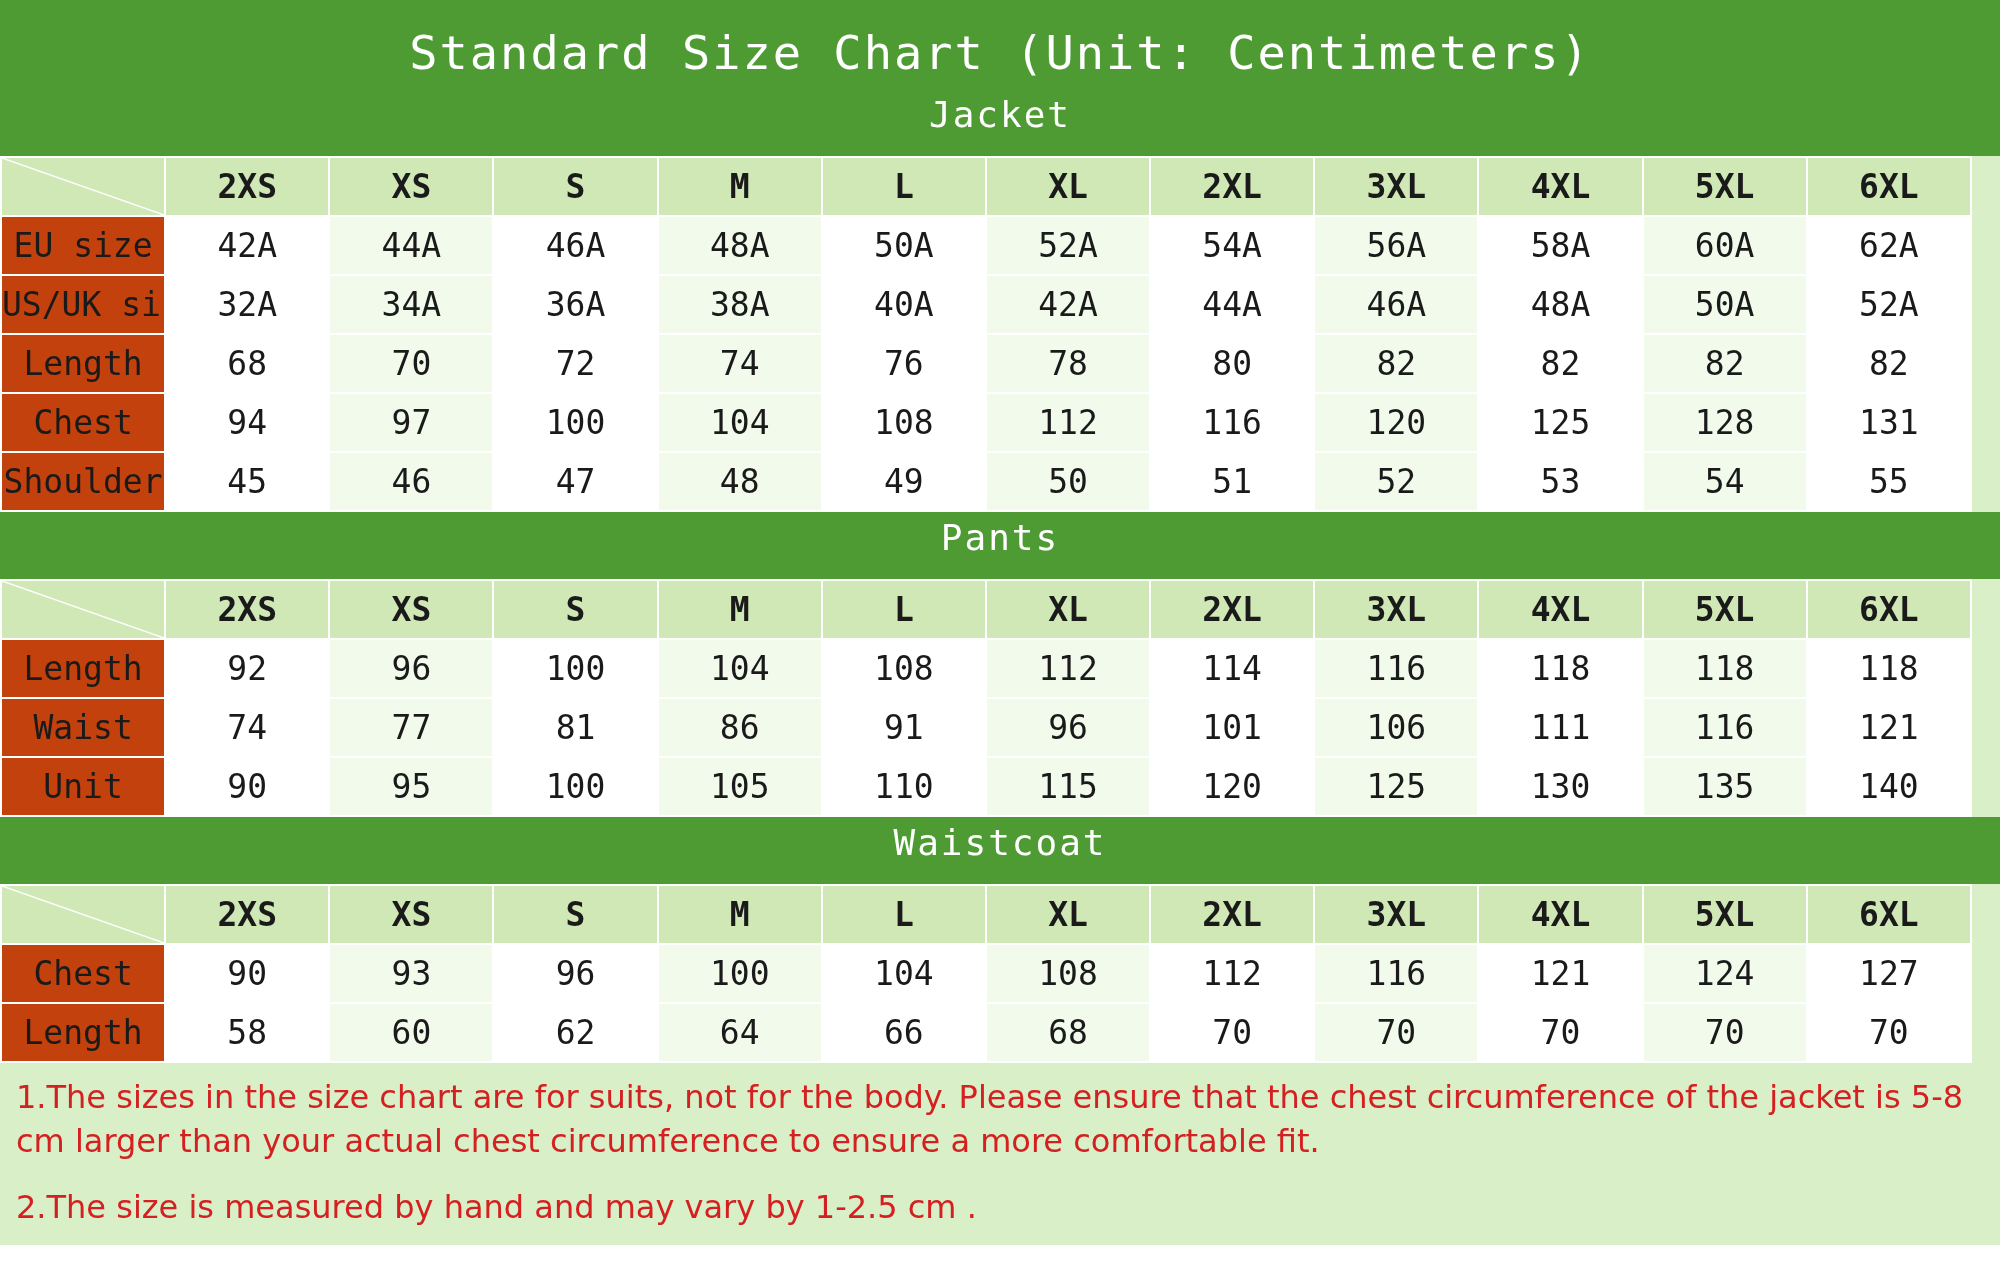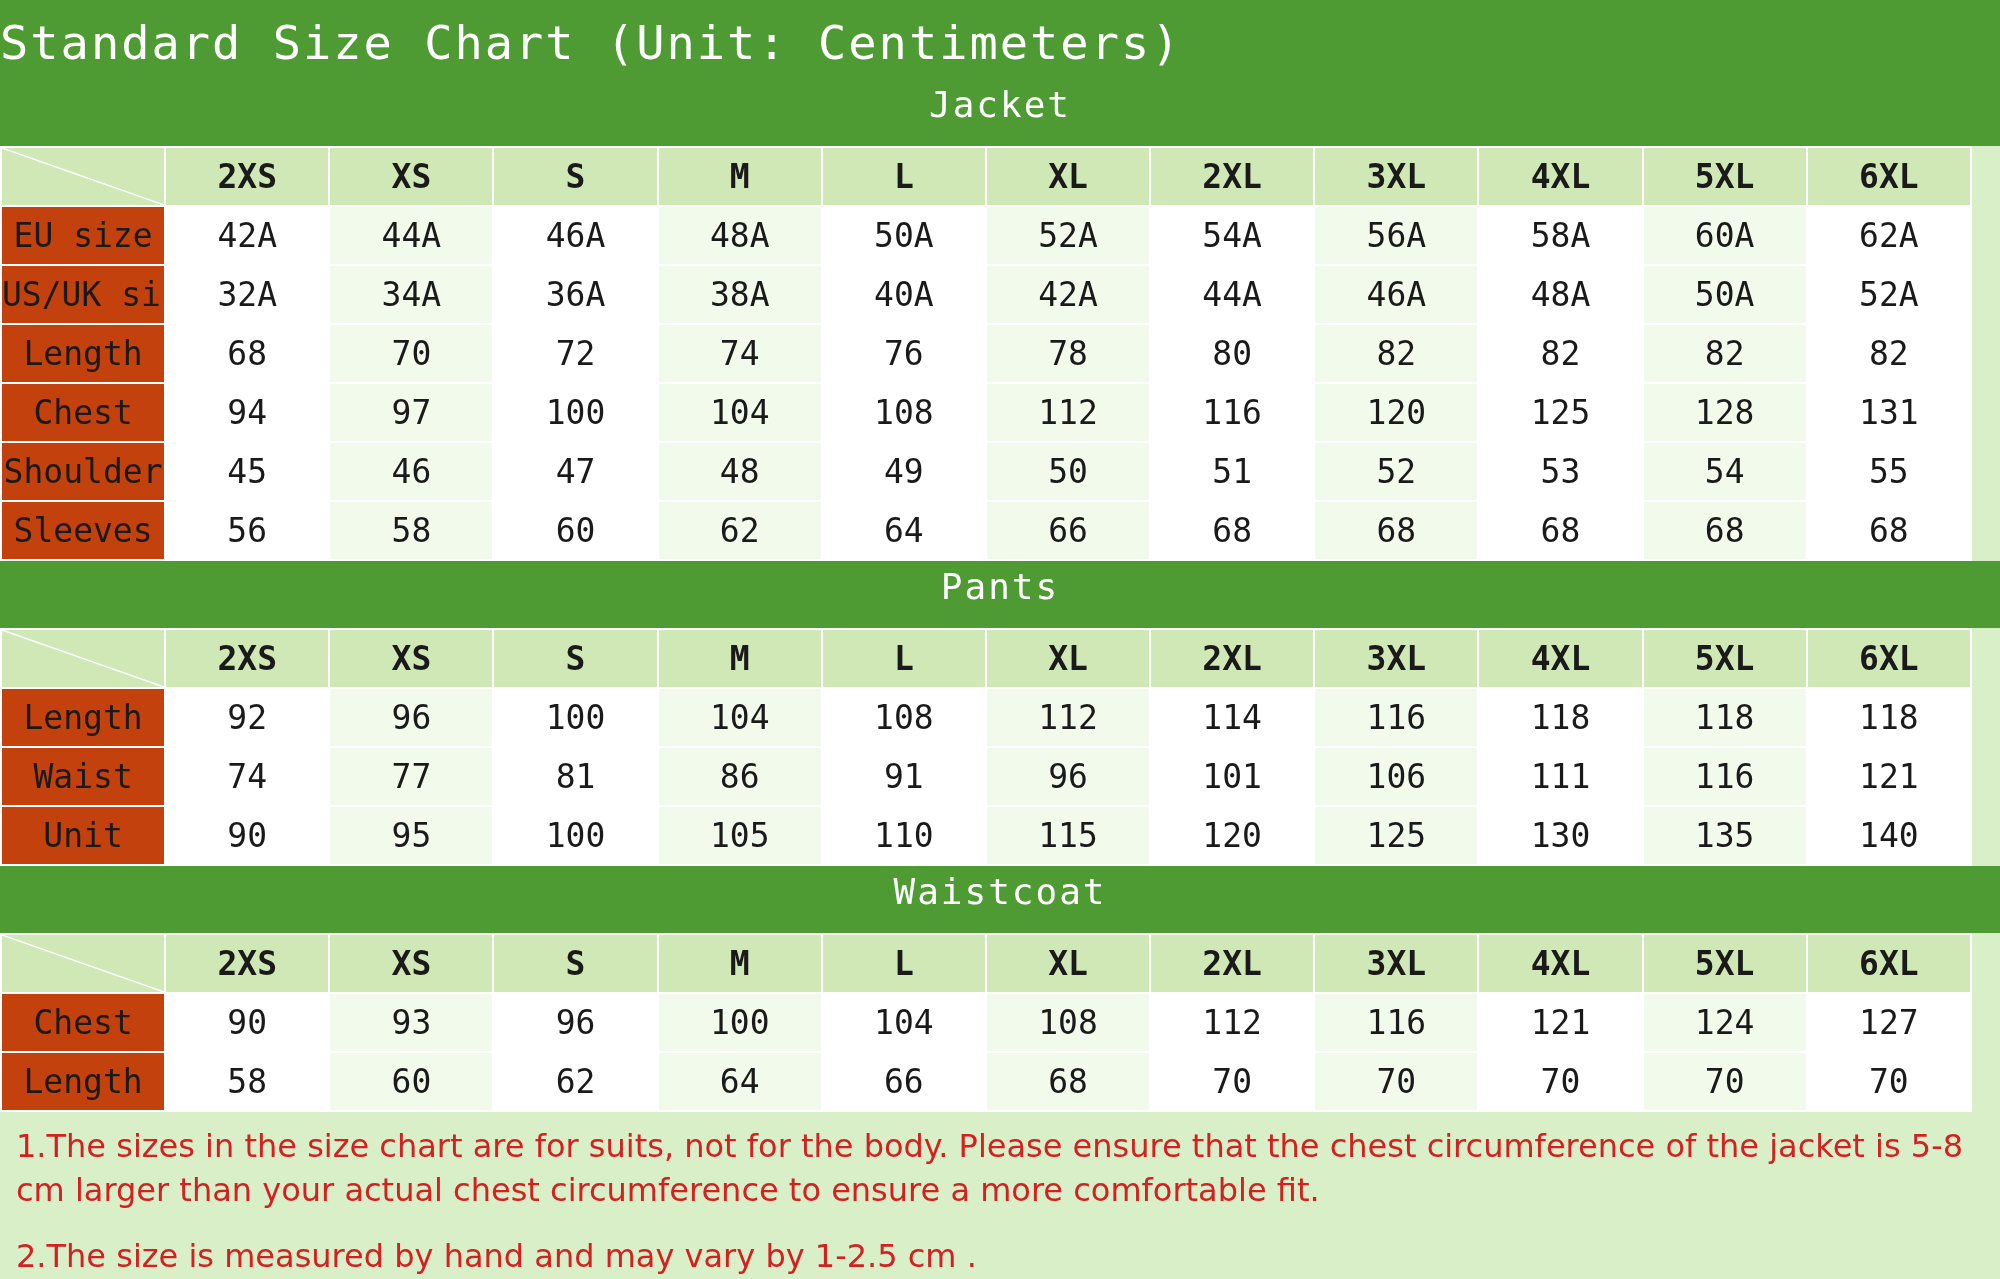--- a/index.html
+++ b/index.html
@@ -13,24 +13,25 @@
     font-family: "DejaVu Sans", sans-serif;
   }
   .chart {
     width: 2000px;
     background: #d9efc8;
     box-sizing: border-box;
   }
   .title-bar {
     background: #4e9b33;
     color: #ffffff;
+    text-align: center;
     font-family: "DejaVu Sans Mono", monospace;
     font-size: 47px;
     letter-spacing: 2px;
-    padding: 18px 0 12px 0;
+    padding: 28px 0 12px 0;
     line-height: 1.05;
   }
   .section-bar {
     background: #4e9b33;
     color: #ffffff;
     text-align: center;
     font-family: "DejaVu Sans Mono", monospace;
     font-size: 36px;
     letter-spacing: 2px;
     padding: 7px 0 22px 0;
@@ -185,34 +186,20 @@
           <td class="val">47</td>
           <td class="val alt">48</td>
           <td class="val">49</td>
           <td class="val alt">50</td>
           <td class="val">51</td>
           <td class="val alt">52</td>
           <td class="val">53</td>
           <td class="val alt">54</td>
           <td class="val">55</td>
         </tr>
-        <tr>
-          <td class="rowhead">Sleeves</td>
-          <td class="val">56</td>
-          <td class="val alt">58</td>
-          <td class="val">60</td>
-          <td class="val alt">62</td>
-          <td class="val">64</td>
-          <td class="val alt">66</td>
-          <td class="val">68</td>
-          <td class="val alt">68</td>
-          <td class="val">68</td>
-          <td class="val alt">68</td>
-          <td class="val">68</td>
-        </tr>
       </tbody>
   </table>
 
   <div class="section-bar">Pants</div>
   <table class="size-table">
     <tbody>
         <tr>
           <td class="corner">
             <svg class="slash" viewBox="0 0 100 100" preserveAspectRatio="none">
               <line x1="0" y1="0" x2="100" y2="100" stroke="#ffffff" stroke-width="2"></line>

